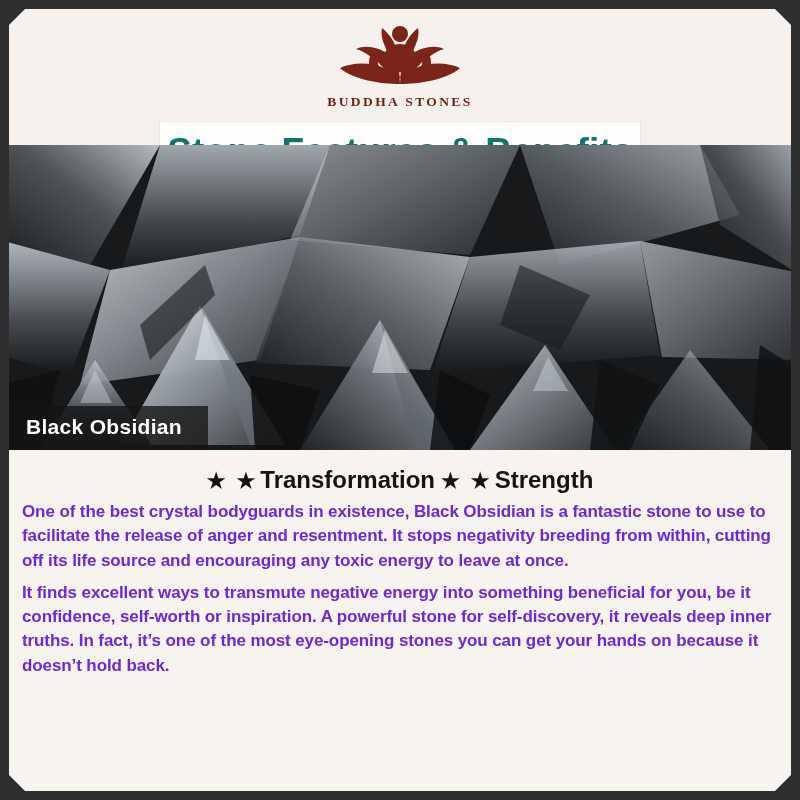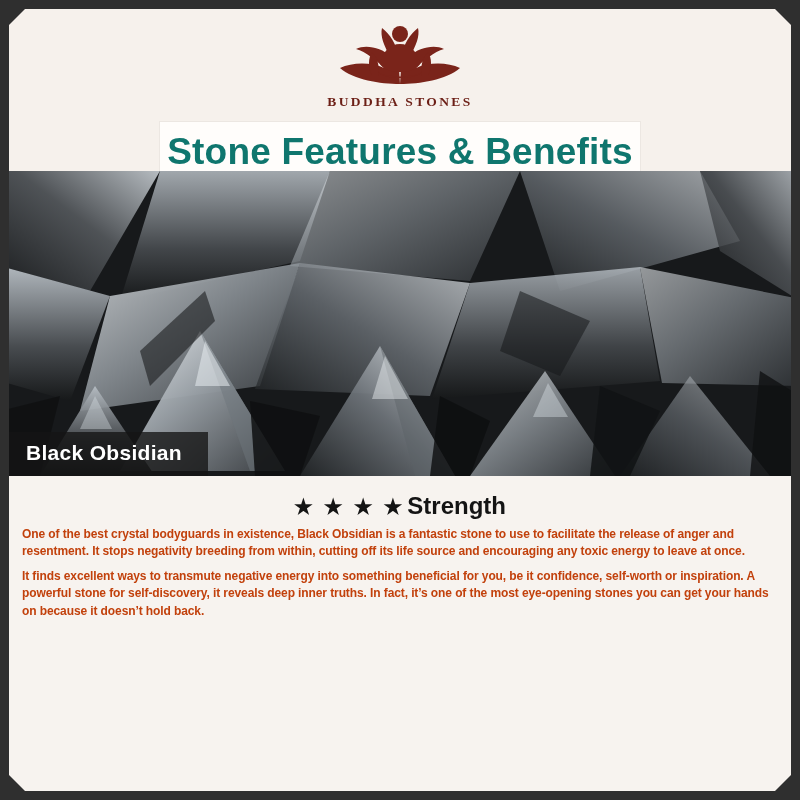--- a/index.html
+++ b/index.html
@@ -56,21 +56,21 @@
     inset: 0;
     border: 9px solid #2f2f2f;
     box-sizing: border-box;
     pointer-events: none;
     z-index: 25;
   }
 
   
   .header {
     position: relative;
-    height: 171px;
+    height: 145px;
     background: #f6f1ec;
     display: flex;
     flex-direction: column;
     align-items: center;
     border-radius: 9px;
   }
 
   .logo {
     margin-top: 14px;
     width: 210px;
@@ -152,23 +152,23 @@
     white-space: nowrap;
   }
   .benefit .star {
     font-size: 21px;
     margin-right: 5px;
     color: #141414;
     line-height: 1;
   }
 
   .para {
-    font-size: 12px;
+    font-size: 17px;
     line-height: 1.43;
-    color: #c2410c;
+    color: #6d28d9;
     margin: 0 0 2px 0;
     font-weight: bold;
     letter-spacing: -0.1px;
   }
   .para.p2 { margin-top: 8px; }
 </style>
 </head>
 <body>
 
 <div class="poster">
@@ -273,20 +273,21 @@
   </div>
 
   <div class="content">
 
     <div class="benefits">
       <div class="benefit">
         <span class="star">★</span>
       </div>
       <div class="benefit">
         <span class="star">★</span>
+        <span>Transformation</span>
       </div>
       <div class="benefit">
         <span class="star">★</span>
       </div>
       <div class="benefit">
         <span class="star">★</span>
         <span>Strength</span>
       </div>
     </div>
 

